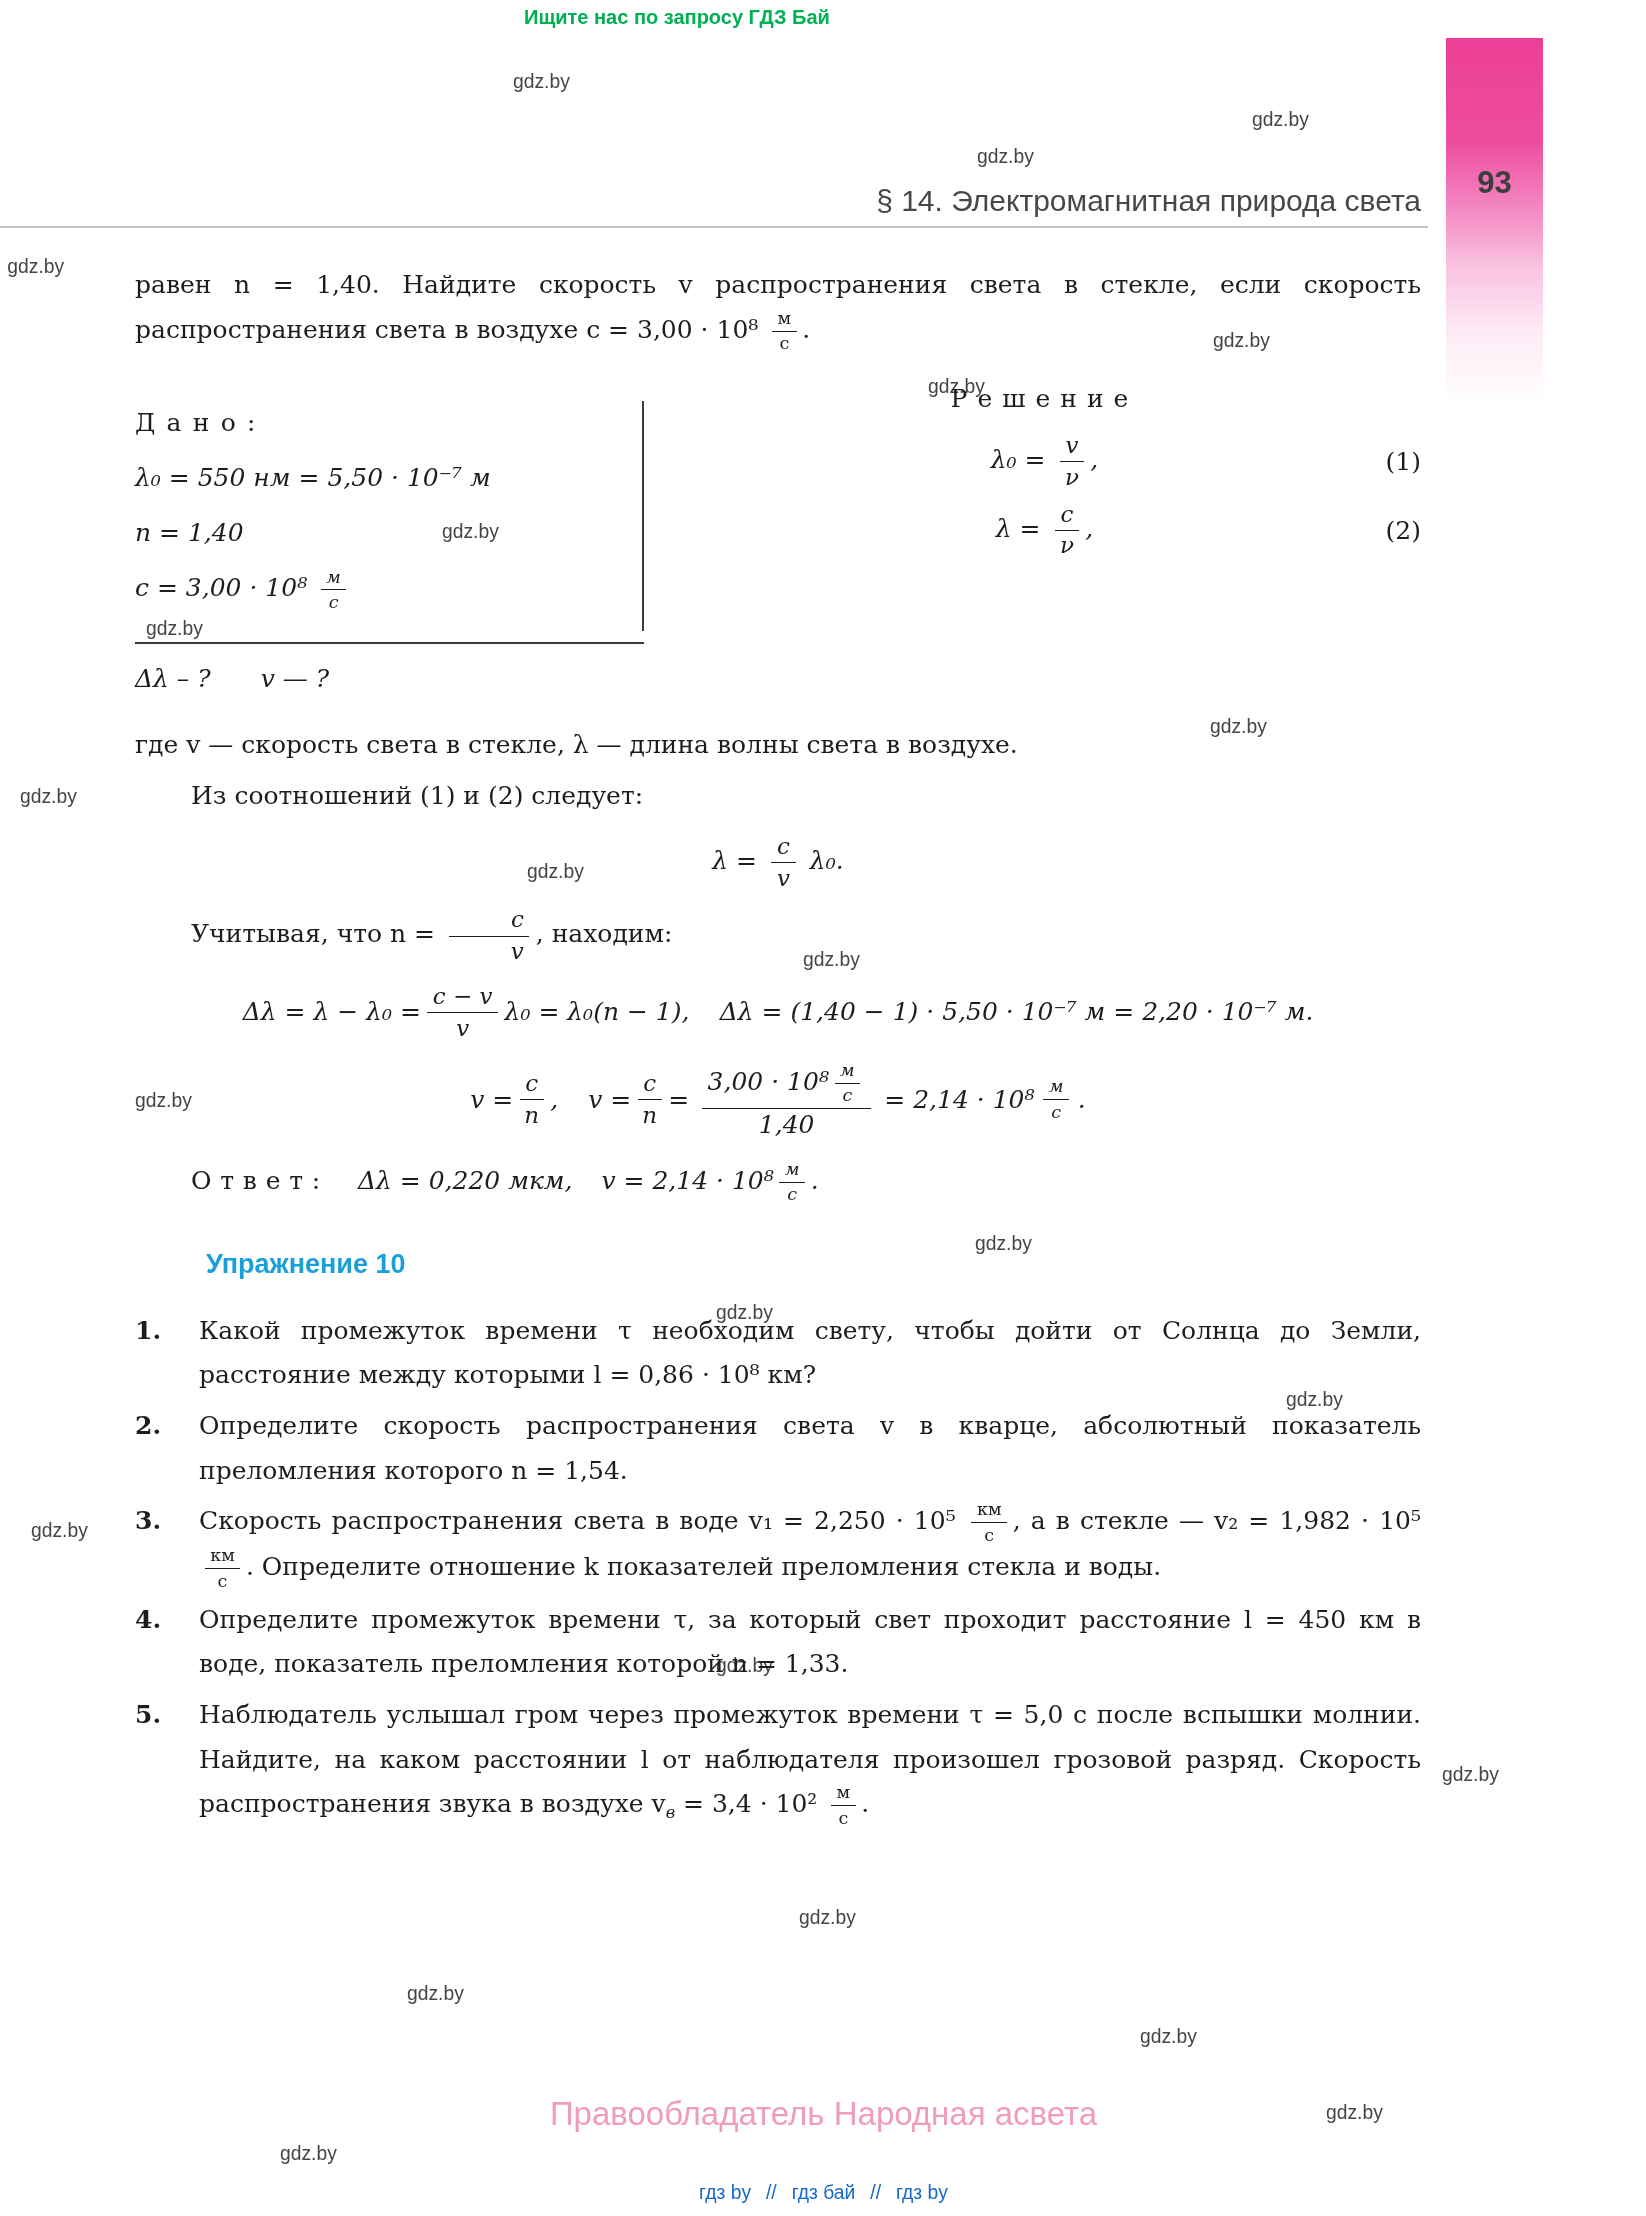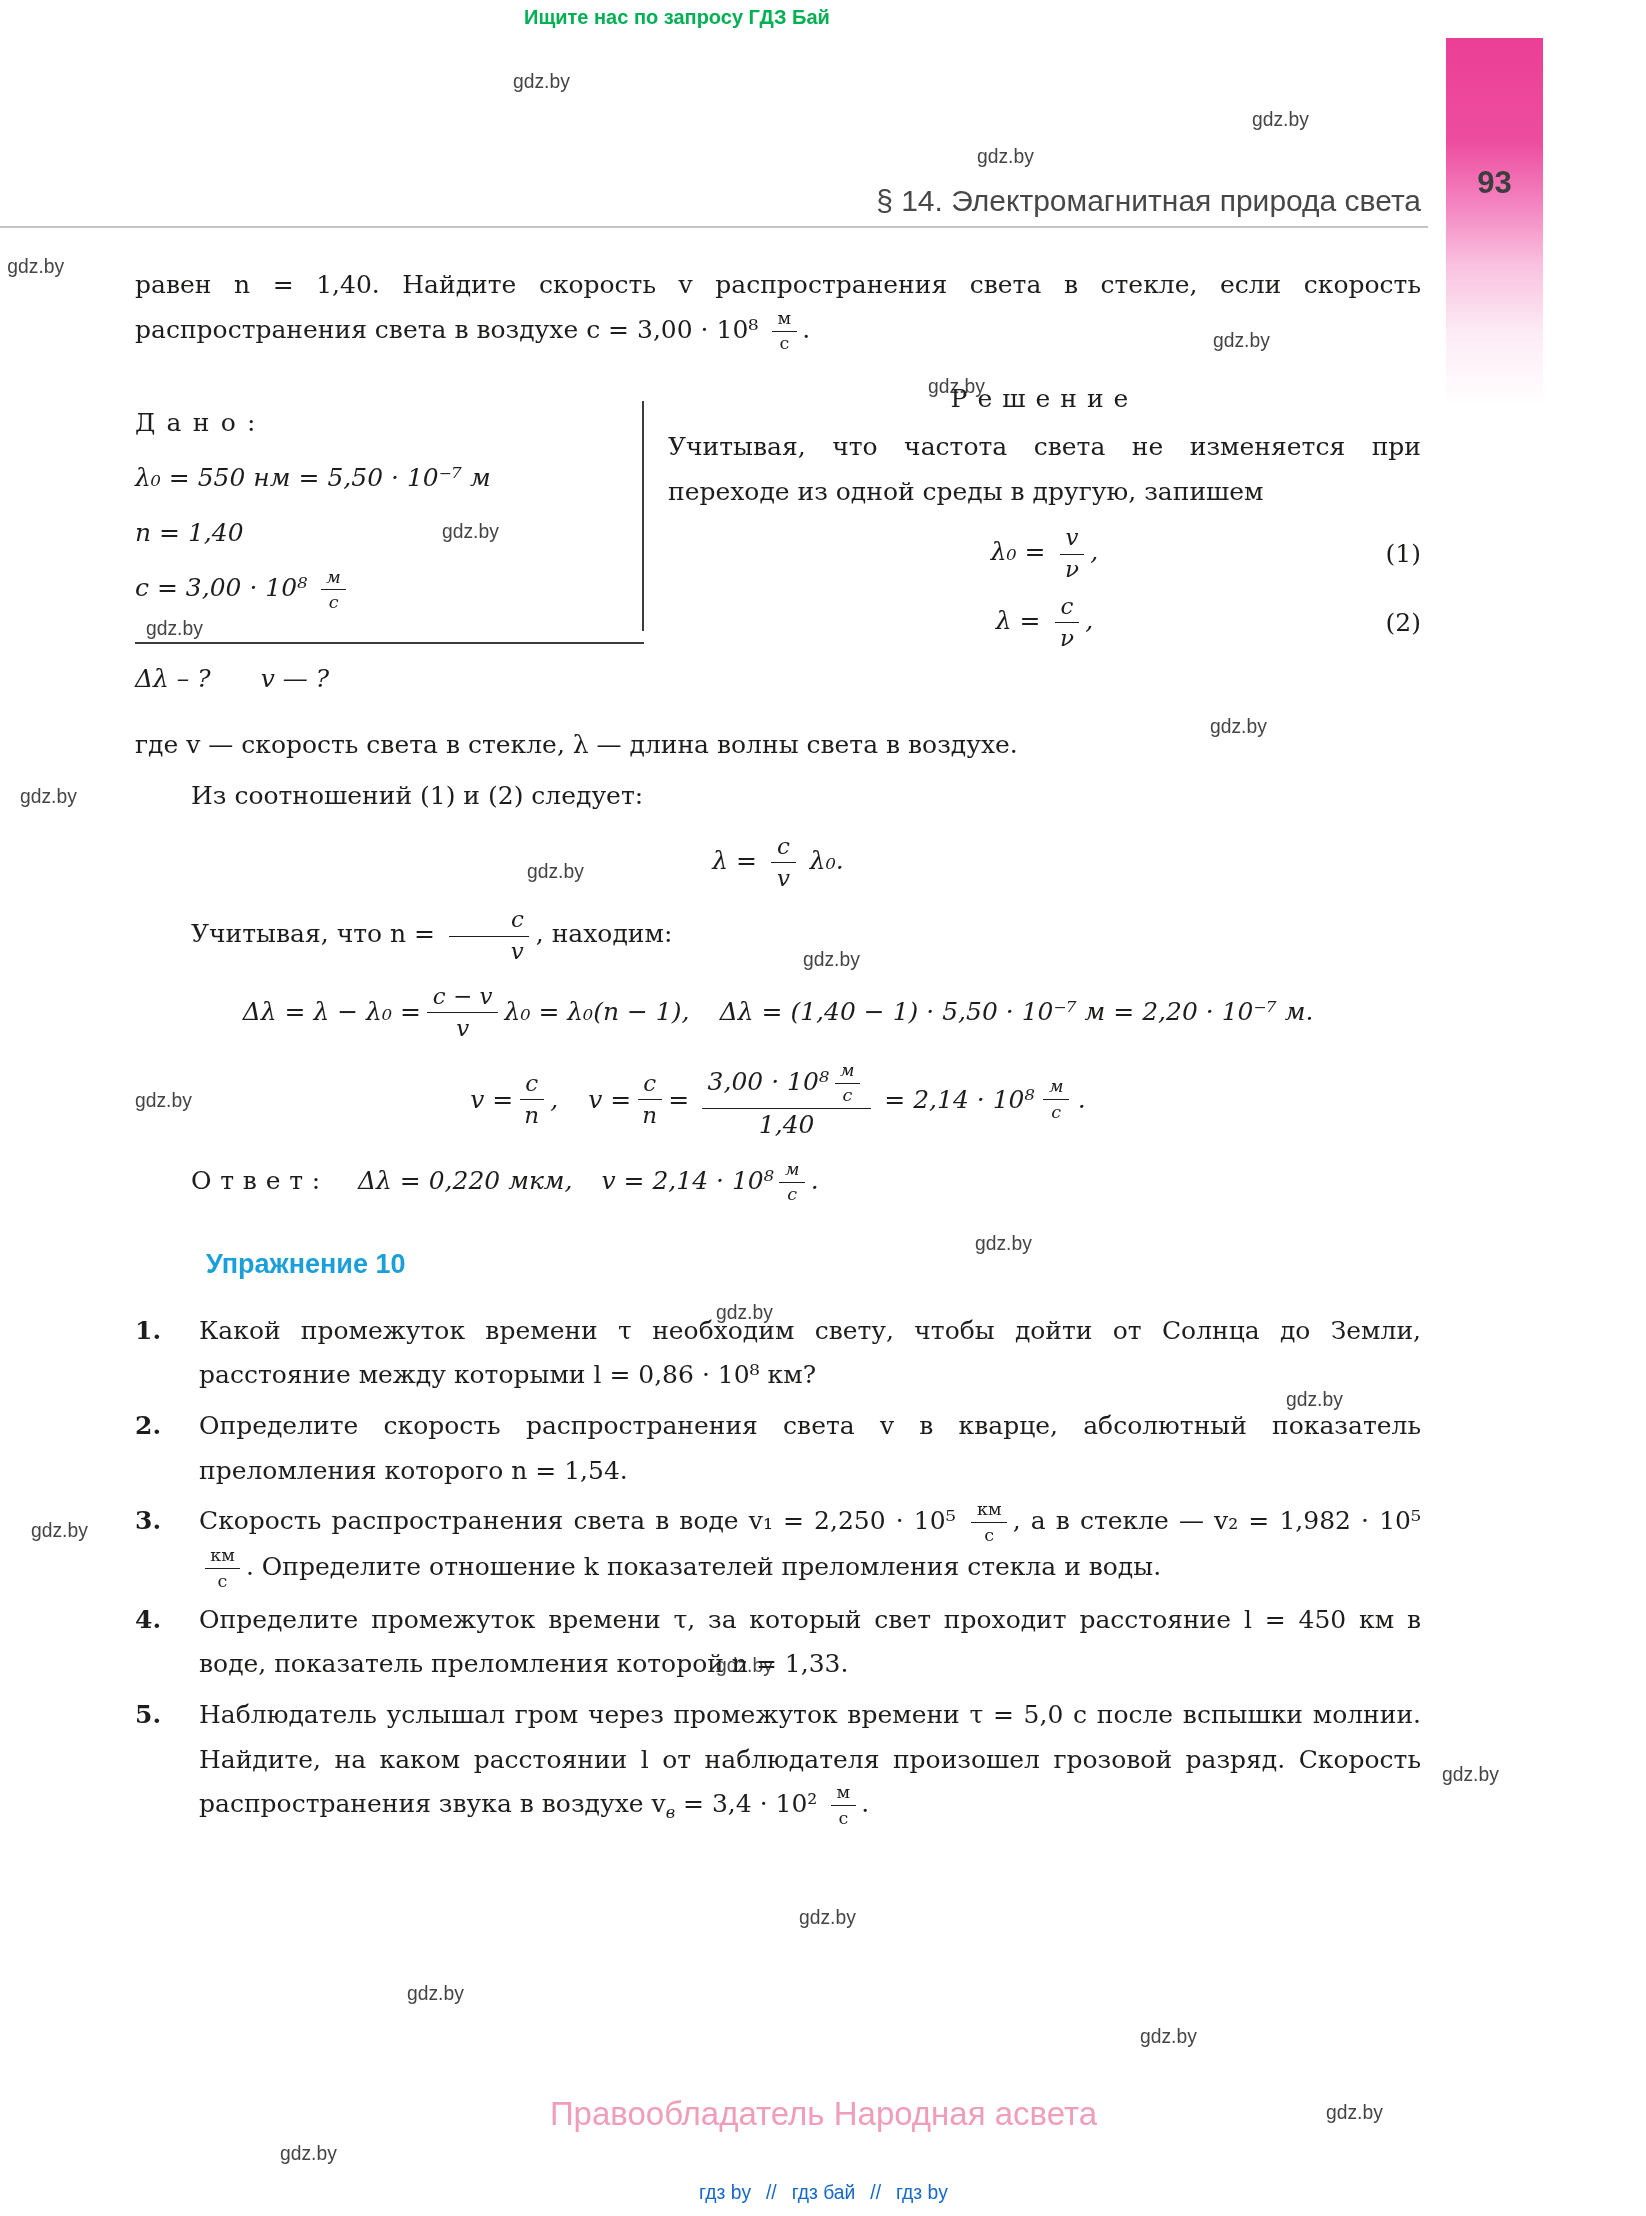--- a/index.html
+++ b/index.html
@@ -128,21 +128,20 @@
               <span class="num">м</span>
               <span class="den">с</span>
             </span>
         </div>
       </div>
       <div class="question math">Δλ – ?  v — ?</div>
     </div>
 
     <div class="right-col">
       <div class="resh-title">Решение</div>
-      <p>Учитывая, что частота света не изменяется при переходе из одной среды в другую, запишем</p>
 
       <div class="eq-row math">
         <span>λ₀ =</span>
         <span class="frac var">
             <span class="num">v</span>
             <span class="den">ν</span>
           </span><span>,</span>
         <span class="eq-tag">(1)</span>
       </div>
 

